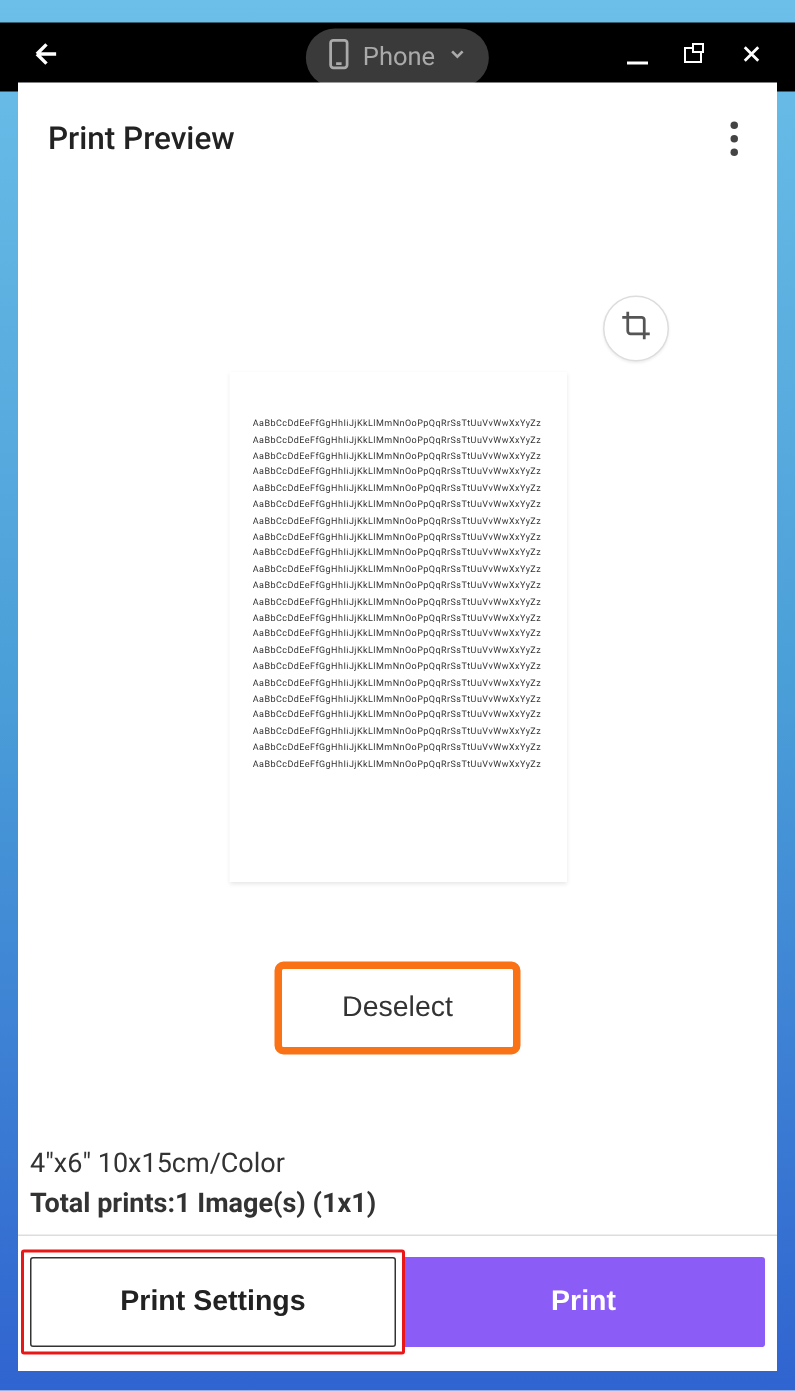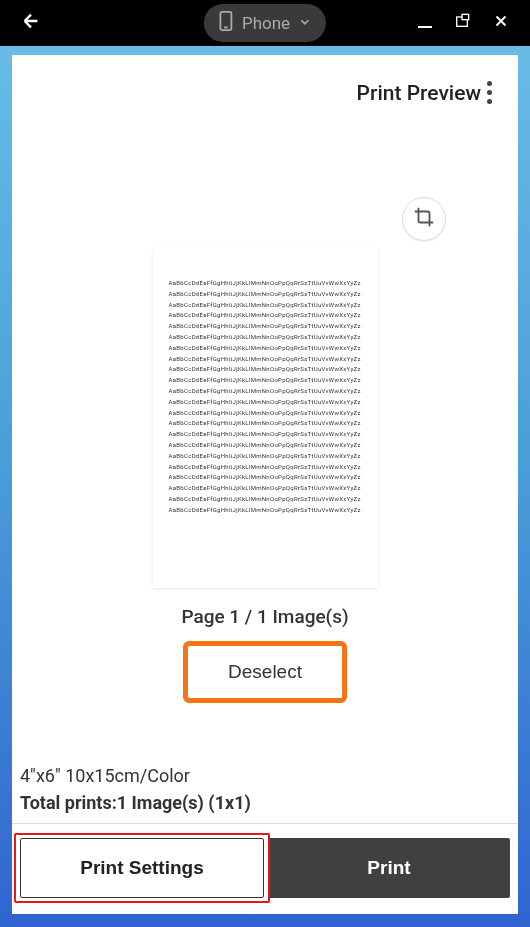--- a/index.html
+++ b/index.html
@@ -15,20 +15,21 @@
       overflow: hidden;
       position: relative;
     }
     .top-bar {
       height: 46px;
       background: #000;
       display: flex;
       align-items: center;
       padding: 0 20px;
       position: relative;
+      margin-top: 15px;
     }
     .back-icon {
       color: #fff;
       cursor: pointer;
     }
     .device-chip {
       position: absolute;
       left: 50%;
       transform: translateX(-50%);
       background: #3a3a3a;
@@ -61,21 +62,21 @@
       left: 12px;
       right: 12px;
       bottom: 13px;
       background: #fff;
       display: flex;
       flex-direction: column;
     }
     .app-header {
       display: flex;
       align-items: center;
-      justify-content: flex-end;
+      justify-content: space-between;
       padding: 20px 20px 10px 20px;
     }
     .app-header h1 {
       font-size: 21px;
       font-weight: 500;
       color: #222;
     }
     .menu-dots {
       display: flex;
       flex-direction: column;
@@ -188,21 +189,21 @@
       top: -6px;
       left: -7px;
       right: -7px;
       bottom: -6px;
       border-radius: 2px;
       pointer-events: none;
     }
     .print-btn {
       flex: 1;
       padding: 18px 10px;
-      background: #404040;
+      background: #8b5cf6;
       border: none;
       color: #fff;
       font-size: 19px;
       font-weight: 600;
       border-radius: 2px;
       cursor: pointer;
     }
   </style>
 </head>
 <body>
@@ -260,21 +261,20 @@
           <path d="M6 2v14a2 2 0 0 0 2 2h14"></path>
           <path d="M18 22V8a2 2 0 0 0-2-2H2"></path>
         </svg>
       </span>
     </div>
 
     <div class="page-image">
       <div class="fake-text">AaBbCcDdEeFfGgHhIiJjKkLlMmNnOoPpQqRrSsTtUuVvWwXxYyZzAaBbCcDdEeFfGgHhIiJjKkLlMmNnOoPpQqRrSsTtUuVvWwXxYyZzAaBbCcDdEeFfGgHhIiJjKkLlMmNnOoPpQqRrSsTtUuVvWwXxYyZzAaBbCcDdEeFfGgHhIiJjKkLlMmNnOoPpQqRrSsTtUuVvWwXxYyZzAaBbCcDdEeFfGgHhIiJjKkLlMmNnOoPpQqRrSsTtUuVvWwXxYyZzAaBbCcDdEeFfGgHhIiJjKkLlMmNnOoPpQqRrSsTtUuVvWwXxYyZzAaBbCcDdEeFfGgHhIiJjKkLlMmNnOoPpQqRrSsTtUuVvWwXxYyZzAaBbCcDdEeFfGgHhIiJjKkLlMmNnOoPpQqRrSsTtUuVvWwXxYyZzAaBbCcDdEeFfGgHhIiJjKkLlMmNnOoPpQqRrSsTtUuVvWwXxYyZzAaBbCcDdEeFfGgHhIiJjKkLlMmNnOoPpQqRrSsTtUuVvWwXxYyZzAaBbCcDdEeFfGgHhIiJjKkLlMmNnOoPpQqRrSsTtUuVvWwXxYyZzAaBbCcDdEeFfGgHhIiJjKkLlMmNnOoPpQqRrSsTtUuVvWwXxYyZzAaBbCcDdEeFfGgHhIiJjKkLlMmNnOoPpQqRrSsTtUuVvWwXxYyZzAaBbCcDdEeFfGgHhIiJjKkLlMmNnOoPpQqRrSsTtUuVvWwXxYyZzAaBbCcDdEeFfGgHhIiJjKkLlMmNnOoPpQqRrSsTtUuVvWwXxYyZzAaBbCcDdEeFfGgHhIiJjKkLlMmNnOoPpQqRrSsTtUuVvWwXxYyZzAaBbCcDdEeFfGgHhIiJjKkLlMmNnOoPpQqRrSsTtUuVvWwXxYyZzAaBbCcDdEeFfGgHhIiJjKkLlMmNnOoPpQqRrSsTtUuVvWwXxYyZzAaBbCcDdEeFfGgHhIiJjKkLlMmNnOoPpQqRrSsTtUuVvWwXxYyZzAaBbCcDdEeFfGgHhIiJjKkLlMmNnOoPpQqRrSsTtUuVvWwXxYyZzAaBbCcDdEeFfGgHhIiJjKkLlMmNnOoPpQqRrSsTtUuVvWwXxYyZzAaBbCcDdEeFfGgHhIiJjKkLlMmNnOoPpQqRrSsTtUuVvWwXxYyZz</div>
     </div>
 
-    <div class="page-info">Page 1 / 1 Image(s)</div>
 
     <button class="deselect-button">Deselect</button>
   </div>
 
   <div class="bottom-section">
     <div class="media-info">4"x6" 10x15cm/Color</div>
     <div class="total-info">Total prints:1 Image(s) (1x1)</div>
     <hr class="divider">
     <div class="action-buttons">
       <button class="settings-btn">

